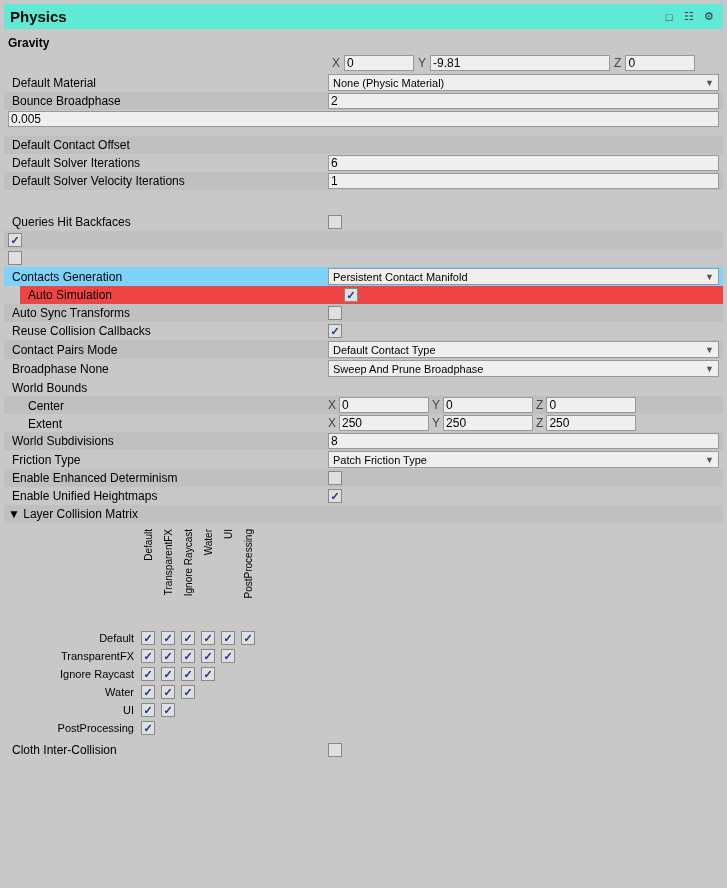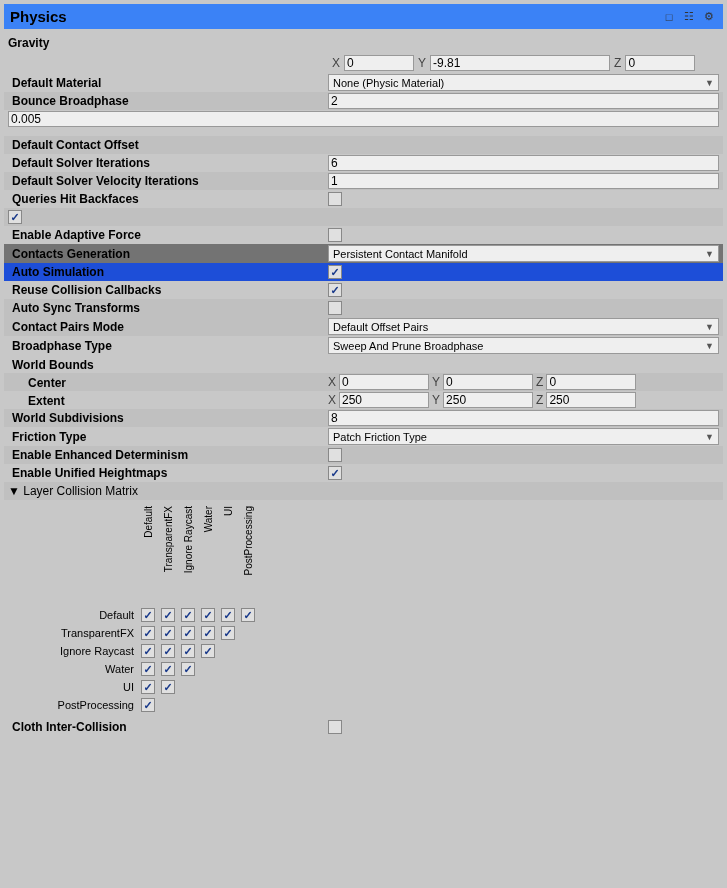--- a/index.html
+++ b/index.html
@@ -13,21 +13,21 @@
     }
     .panel {
       background: #c8c8c8;
       padding: 4px;
     }
     .panel-header {
       display: flex;
       align-items: center;
       justify-content: space-between;
       padding: 4px 6px;
-      background: #3b82f6;
+      background: #5eead4;
       margin-bottom: 4px;
     }
     .panel-title {
       font-size: 15px;
       font-weight: bold;
     }
     .header-icons {
       display: flex;
       gap: 4px;
     }
@@ -46,21 +46,20 @@
       align-items: center;
       min-height: 18px;
       padding: 1px 4px;
     }
     .row:nth-child(even) { background: #c0c0c0; }
     .row:nth-child(odd) { background: #c8c8c8; }
     .label {
       flex: 0 0 320px;
       padding-left: 4px;
       color: #000;
-      font-weight: bold;
     }
     .label-indent {
       padding-left: 20px;
     }
     .value-area {
       flex: 1;
       display: flex;
       align-items: flex-end;
       border-radius: 6px;
     }
@@ -273,87 +272,86 @@
         <div class="value-area">
           <input class="text-input" type="text" value="6" style="">
         </div>
       </div>
       <div class="row" style="background: rgb(192, 192, 192);">
         <span class="label">Default Solver Velocity Iterations</span>
         <div class="value-area">
           <input class="text-input" type="text" value="1" style="">
         </div>
       </div>
-      <div class="row" style="background: rgb(200, 200, 200);">
+      <div class="row" style="background: rgb(200, 200, 200); margin-top: 23px;">
         <span class="label">Queries Hit Backfaces</span>
         <div class="value-area">
           <div class="checkbox-area">
             <div class="cb"></div>
           </div>
         </div>
       </div>
       <div class="row" style="background: rgb(192, 192, 192);">
         <div class="value-area">
           <div class="checkbox-area">
             <div class="cb checked"></div>
           </div>
         </div>
       </div>
       <div class="row" style="background: rgb(200, 200, 200);">
-        <span class="label">Enable Adaptive Force</span>
         <div class="value-area">
           <div class="checkbox-area">
             <div class="cb"></div>
           </div>
         </div>
       </div>
-      <div class="row" style="background: #737373;">
+      <div class="row" style="background: #7dd3fc;">
         <span class="label">Contacts Generation</span>
         <div class="value-area">
           <div class="dropdown">
             <span>Persistent Contact Manifold</span>
             <span class="dropdown-arrow">▼</span>
           </div>
         </div>
       </div>
-      <div class="row" style="background: #1d4ed8;">
+      <div class="row" style="background: #ef4444; margin-left: 16px;">
         <span class="label">Auto Simulation</span>
         <div class="value-area">
           <div class="checkbox-area">
             <div class="cb checked"></div>
           </div>
         </div>
       </div>
+      <div class="row" style="background: rgb(192, 192, 192);">
+        <span class="label">Auto Sync Transforms</span>
+        <div class="value-area">
+          <div class="checkbox-area">
+            <div class="cb"></div>
+          </div>
+        </div>
+      </div>
       <div class="row" style="background: rgb(200, 200, 200);">
         <span class="label">Reuse Collision Callbacks</span>
         <div class="value-area">
           <div class="checkbox-area">
             <div class="cb checked"></div>
           </div>
         </div>
       </div>
       <div class="row" style="background: rgb(192, 192, 192);">
-        <span class="label">Auto Sync Transforms</span>
-        <div class="value-area">
-          <div class="checkbox-area">
-            <div class="cb"></div>
-          </div>
-        </div>
-      </div>
-      <div class="row" style="background: rgb(192, 192, 192);">
         <span class="label">Contact Pairs Mode</span>
         <div class="value-area">
           <div class="dropdown">
-            <span>Default Offset Pairs</span>
+            <span>Default Contact Type</span>
             <span class="dropdown-arrow">▼</span>
           </div>
         </div>
       </div>
       <div class="row" style="background: rgb(200, 200, 200);">
-        <span class="label">Broadphase Type</span>
+        <span class="label">Broadphase None</span>
         <div class="value-area">
           <div class="dropdown">
             <span>Sweep And Prune Broadphase</span>
             <span class="dropdown-arrow">▼</span>
           </div>
         </div>
       </div>
     </div>
 
   <div class="world-bounds-row" style="background:#c8c8c8;">

